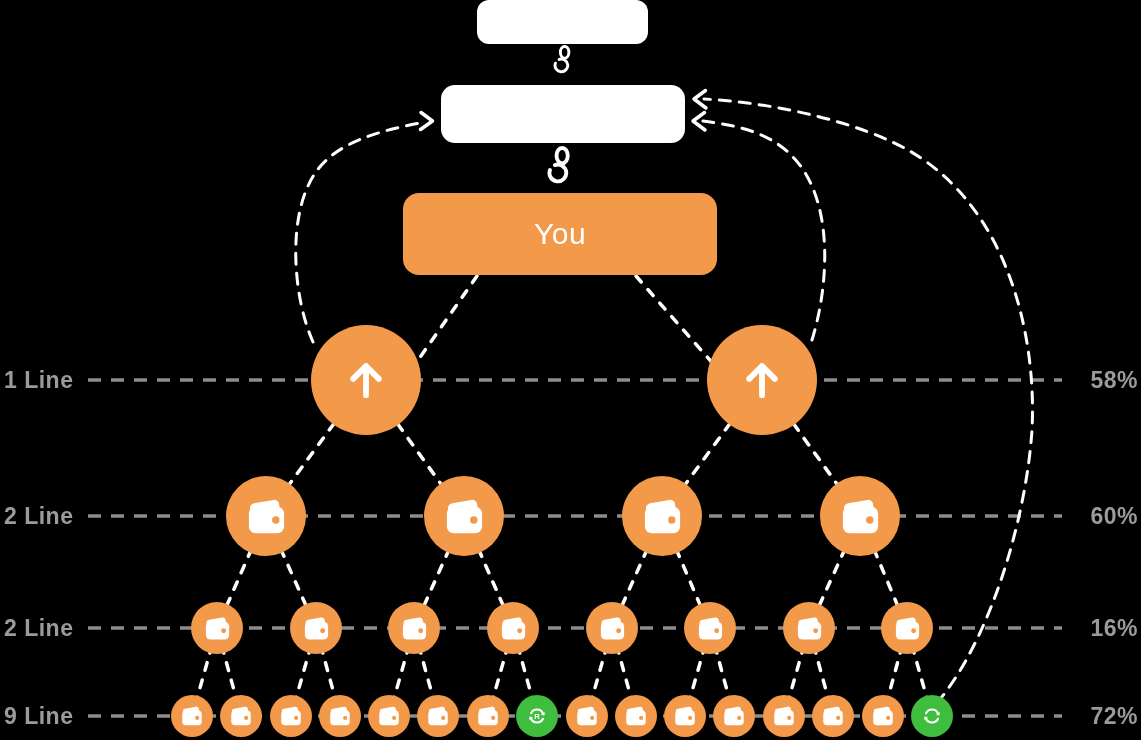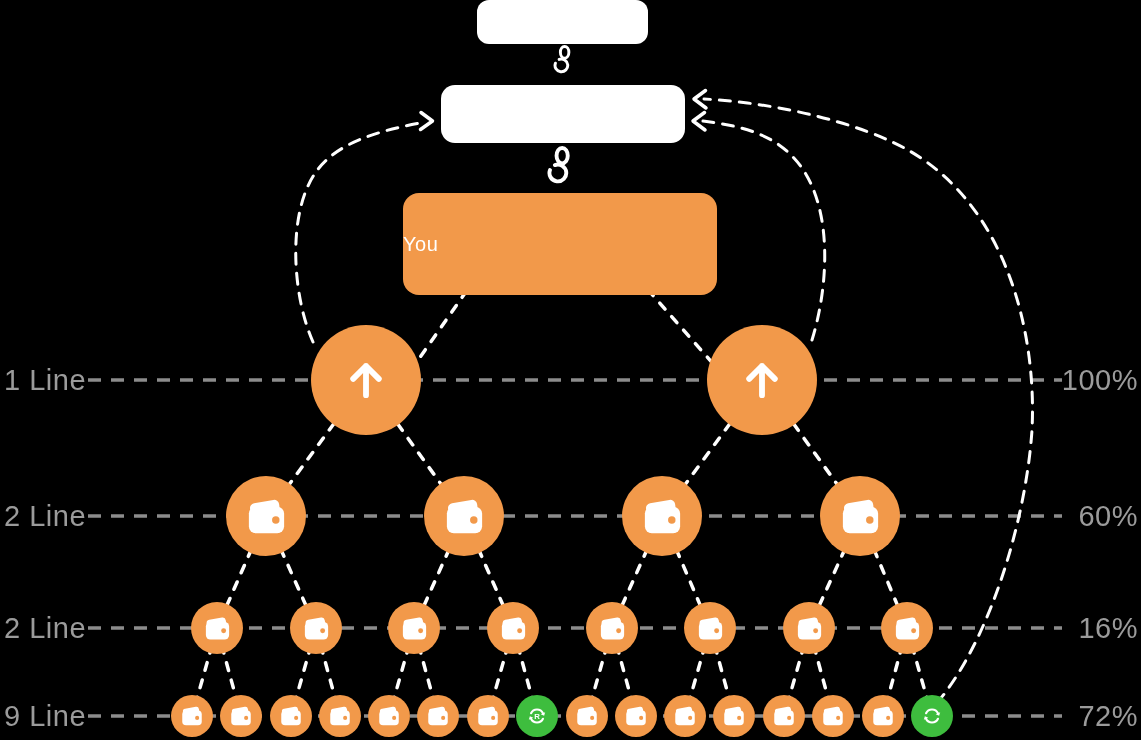--- a/index.html
+++ b/index.html
@@ -21,27 +21,27 @@
   .tree-line{stroke:#fff;stroke-width:3.5;stroke-dasharray:8 10;fill:none;stroke-linecap:round;}
   .curve{stroke:#fff;stroke-width:3;stroke-dasharray:11 9;fill:none;stroke-linecap:round;}
   .arrowhead{stroke:#fff;stroke-width:3.5;fill:none;stroke-linecap:round;stroke-linejoin:round;}
   .whitebox{position:absolute;background:var(--box-white);}
   .box-top{left:477px;top:0;width:171px;height:44px;border-radius:12px;}
   .box-mid{left:441px;top:85px;width:244px;height:58px;border-radius:14px;}
   .chain{position:absolute;line-height:0;}
   .chain-1{left:553px;top:45px;}
   .chain-2{left:547px;top:146px;}
   .you-box{
-    position:absolute;left:403px;top:193px;width:314px;height:102px;border-radius:16px;
-    background:var(--orange);display:flex;align-items:center;justify-content:flex-start;
-    color:#fff;font-size:20px;letter-spacing:.5px;
+    position:absolute;left:403px;top:193px;width:314px;height:82px;border-radius:16px;
+    background:var(--orange);display:flex;align-items:center;justify-content:center;
+    color:#fff;font-size:30px;letter-spacing:.5px;
   }
   .node{position:absolute;border-radius:50%;display:flex;align-items:center;justify-content:center;line-height:0;}
   .lab{
-    position:absolute;color:var(--label-gray);font-size:29px;font-weight:400;
+    position:absolute;color:var(--label-gray);font-size:23px;font-weight:700;
     transform:translateY(-50%);white-space:nowrap;letter-spacing:.5px;
   }
   .lab-left{left:4px;}
   .lab-right{right:3px;text-align:right;}
   .row-y-0{top:380px;} .row-y-1{top:516px;} .row-y-2{top:628px;} .row-y-3{top:716px;}
 </style>
 </head>
 <body>
 
 <div class="stage">
@@ -115,21 +115,21 @@
 
   <div class="you-box">
     <span>You</span>
   </div>
 
   <div class="lab lab-left row-y-0">1 Line</div>
   <div class="lab lab-left row-y-1">2 Line</div>
   <div class="lab lab-left row-y-2">2 Line</div>
   <div class="lab lab-left row-y-3">9 Line</div>
 
-  <div class="lab lab-right row-y-0">100%</div>
+  <div class="lab lab-right row-y-0">58%</div>
   <div class="lab lab-right row-y-1">60%</div>
   <div class="lab lab-right row-y-2">16%</div>
   <div class="lab lab-right row-y-3">72%</div>
 
   <div id="nodes">
       <div class="node" style="left: 311px; top: 325px; height: 110px; width: 110px; background: rgb(242, 153, 74);">
         <svg width="56" height="56" viewBox="0 0 48 48">
           <path d="M24 37 L24 12 M13 23 L24 12 L35 23" stroke="#FFFFFF" stroke-width="5" fill="none" stroke-linecap="round" stroke-linejoin="round"></path>
         </svg>
       </div>

